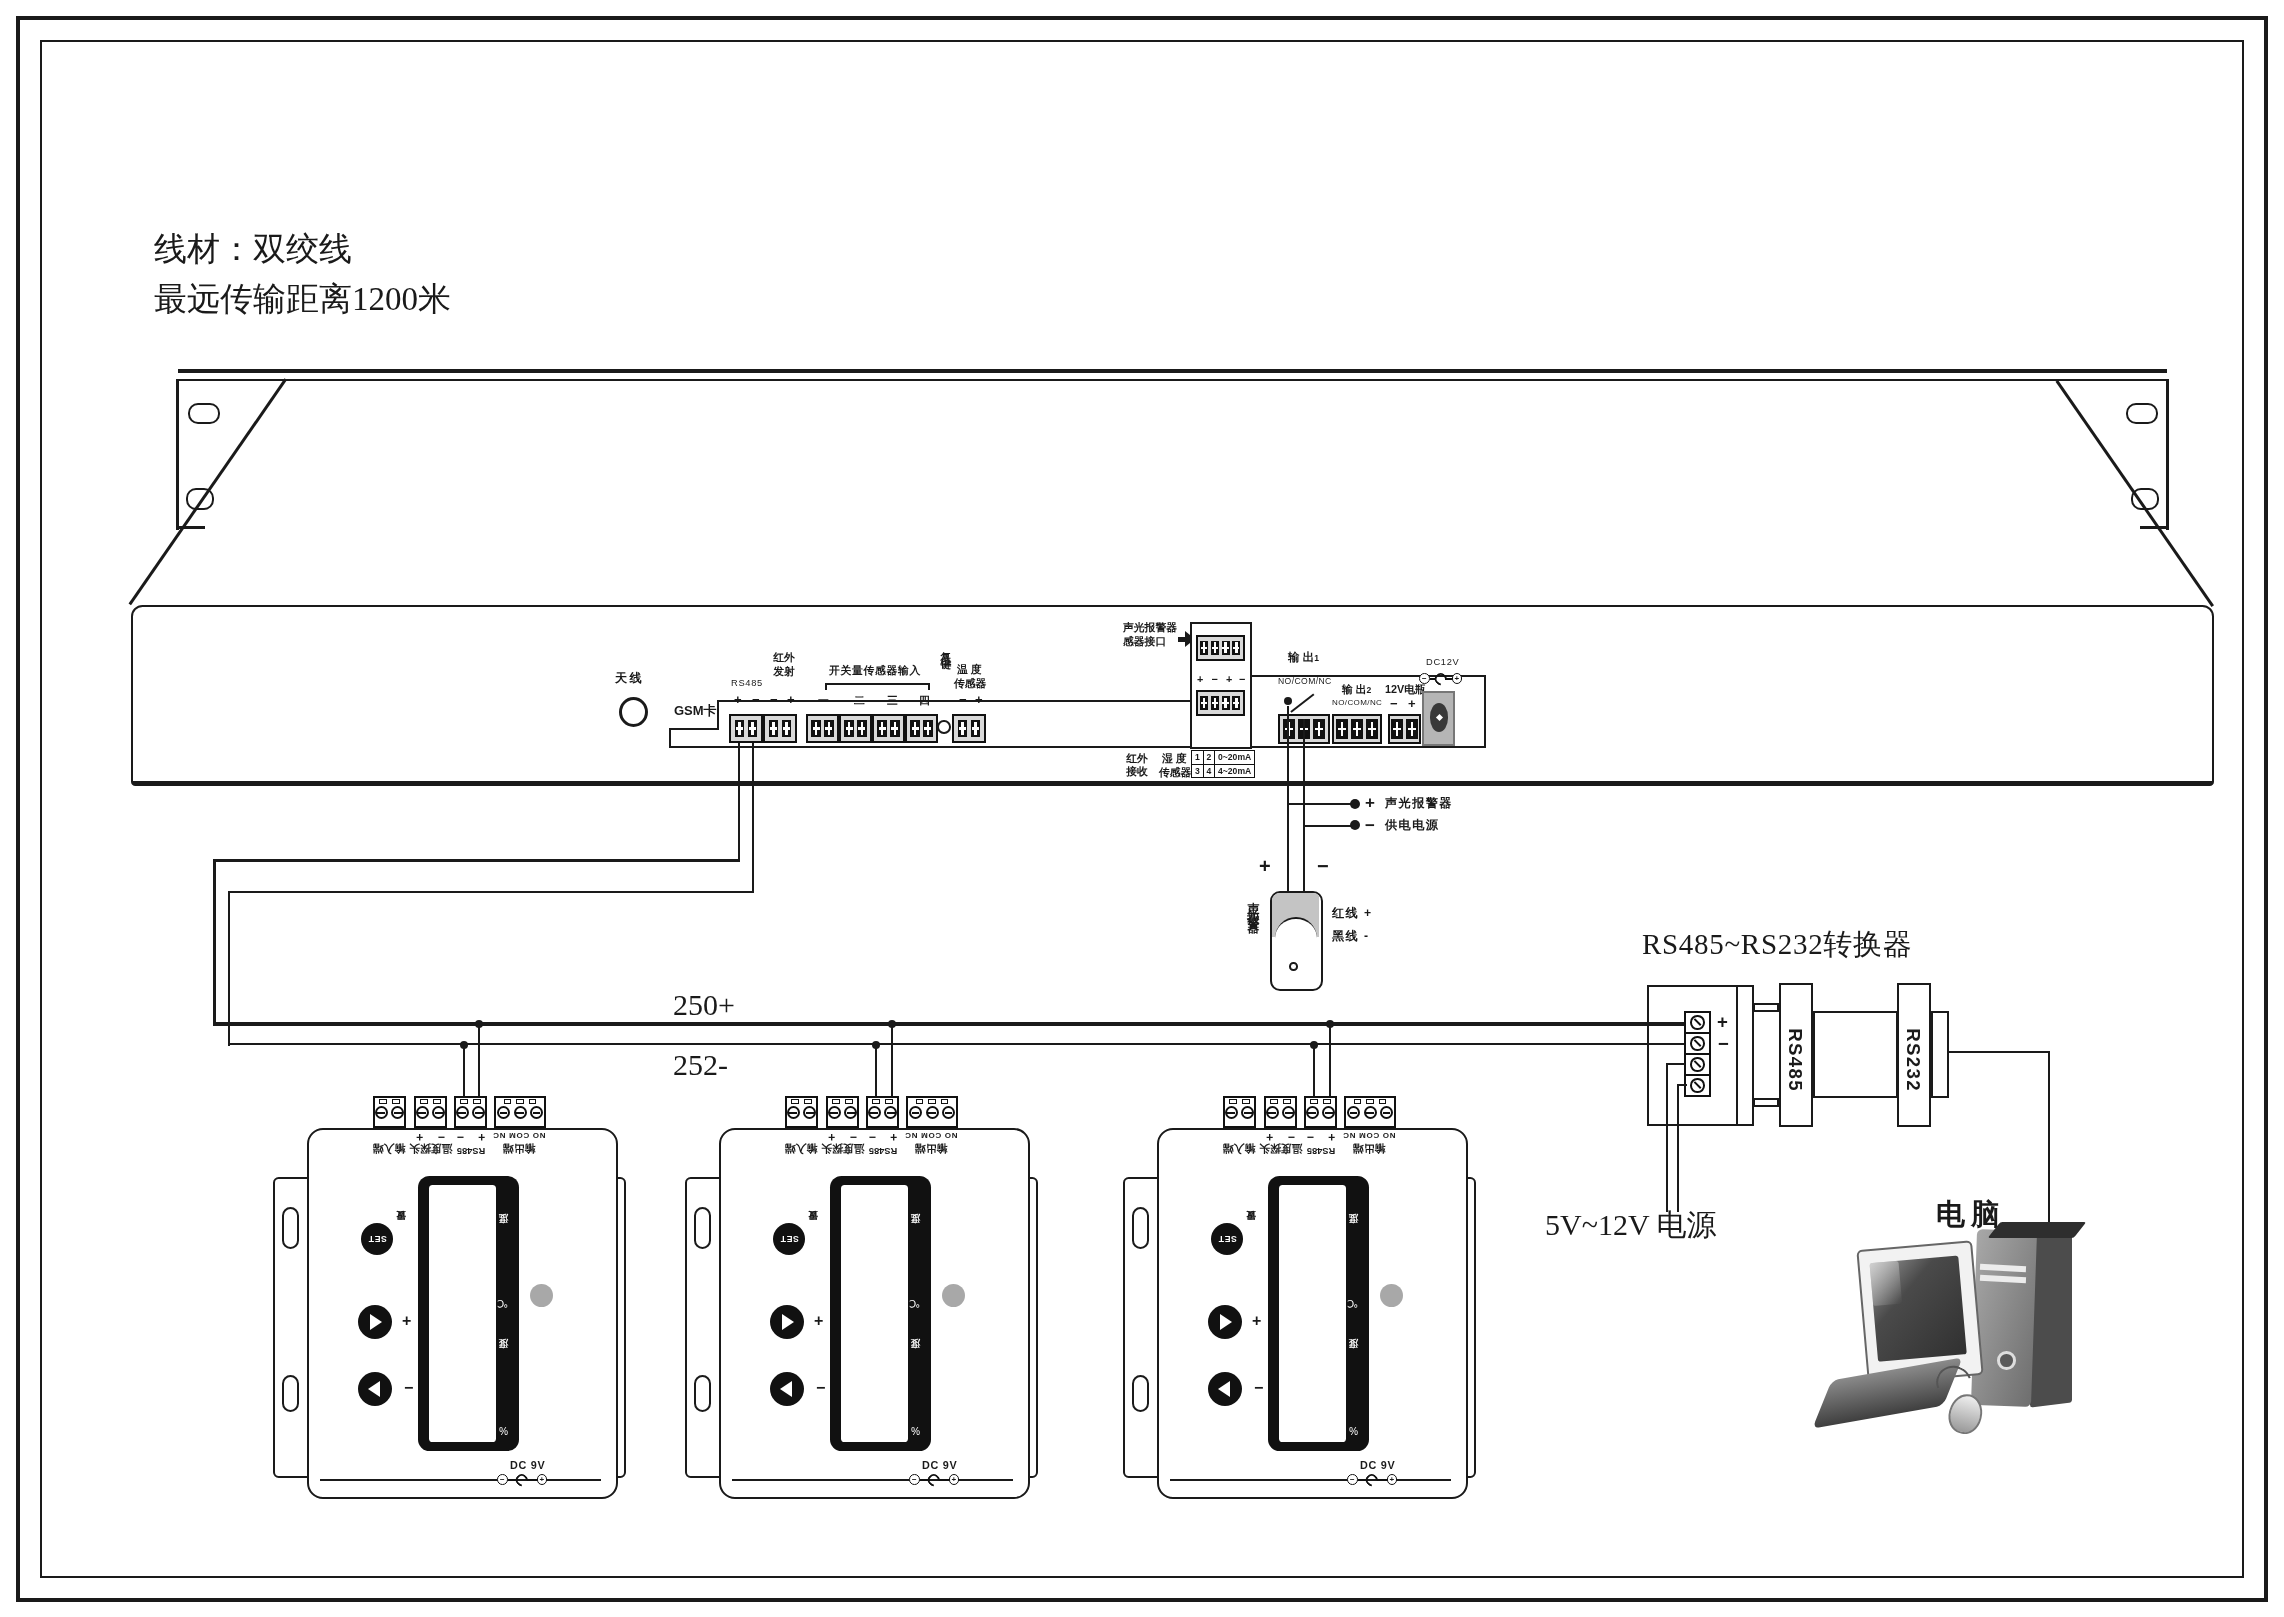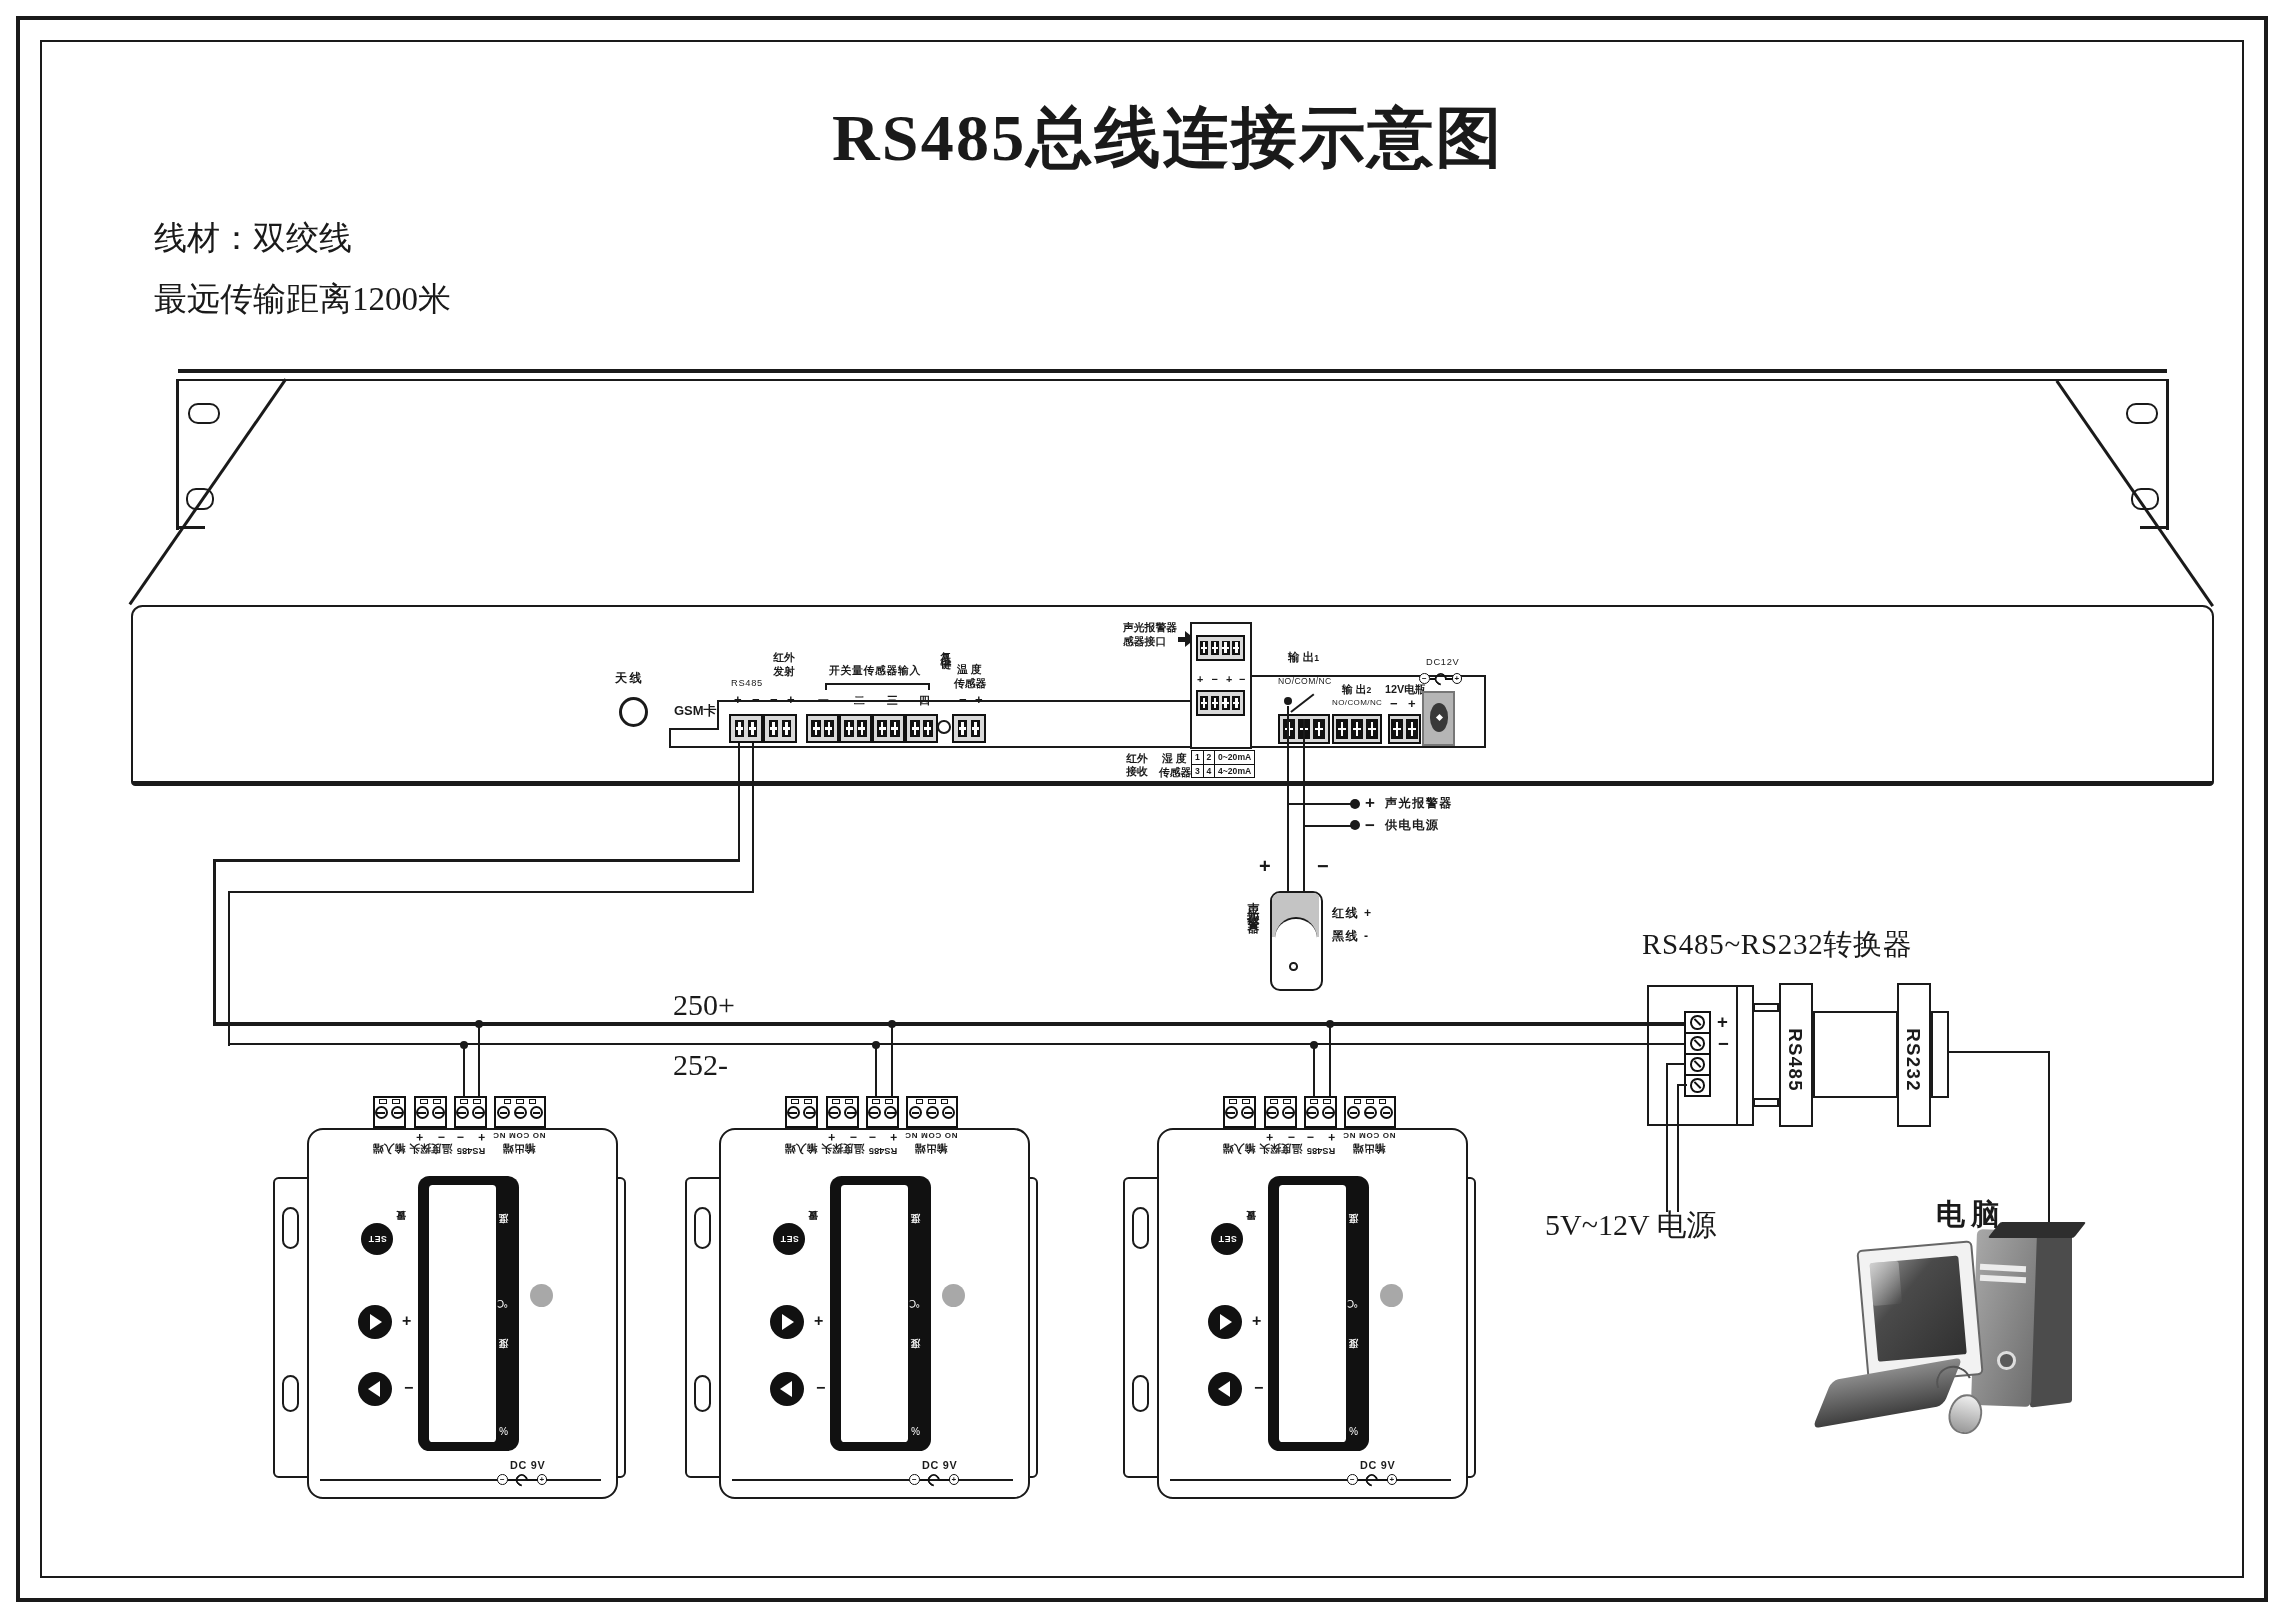--- a/index.html
+++ b/index.html
@@ -50,22 +50,21 @@
   .mat span{border:1.4px solid #111;margin:-0.7px 0 0 -0.7px;font-size:8.6px;display:flex;align-items:center;justify-content:center;font-weight:700;}
 </style>
 </head>
 <body>
 
 <div id="page">
 
   <div class="abs" style="left:16px;top:16px;width:2252px;height:1586px;border:4.3px solid #1a1a1a;"></div>
   <div class="abs" style="left:40px;top:40px;width:2204px;height:1538px;border:2.2px solid #1a1a1a;"></div>
 
-  <div class="txt ser b" style="left:832px;top:100px;font-size:66px;letter-spacing:2.2px;">RS485总线连接示意图</div>
-  <div class="txt ser" style="left:154px;top:220px;font-size:33px;">线材：双绞线</div>
+  <div class="txt ser" style="left:154px;top:231px;font-size:33px;">线材：双绞线</div>
   <div class="txt ser" style="left:154px;top:281px;font-size:33px;">最远传输距离1200米</div>
 
   <div class="ln" style="left:178px;top:369px;width:1989px;height:3.6px;"></div>
   <div class="ln" style="left:178px;top:379px;width:1989px;height:2.2px;"></div>
 
   <div class="ln" style="left:176px;top:379px;width:2.9px;height:151px;"></div>
   <div class="ln" style="left:176px;top:526px;width:29px;height:2.9px;"></div>
   <div class="oval" style="left:188px;top:403px;width:32px;height:21px;"></div>
   <div class="oval" style="left:186px;top:488px;width:28px;height:22px;"></div>
   <div class="ln" style="left:287px;top:380px;width:274px;height:2.9px;transform:rotate(124.7deg);transform-origin:0 0;"></div>

